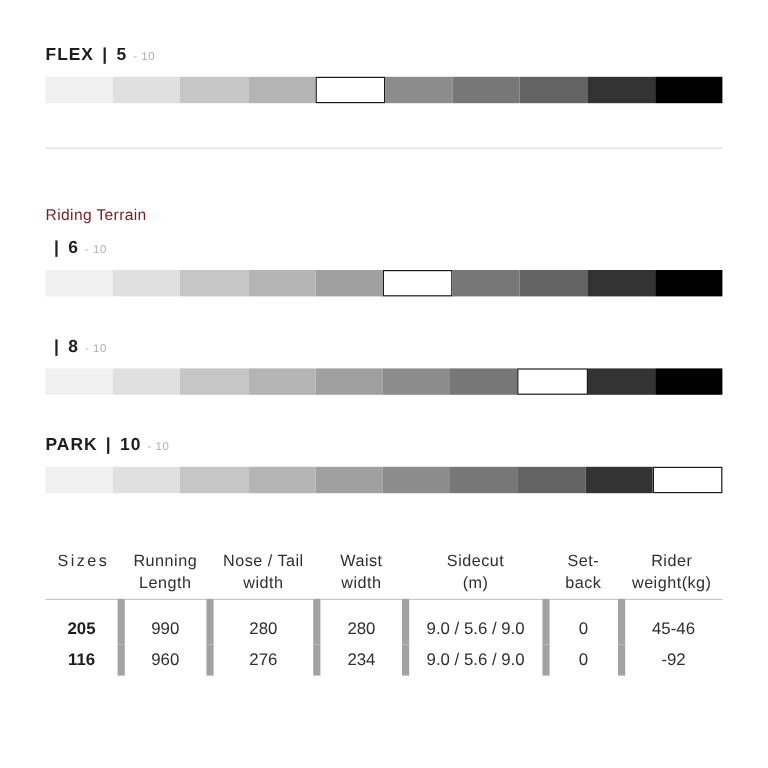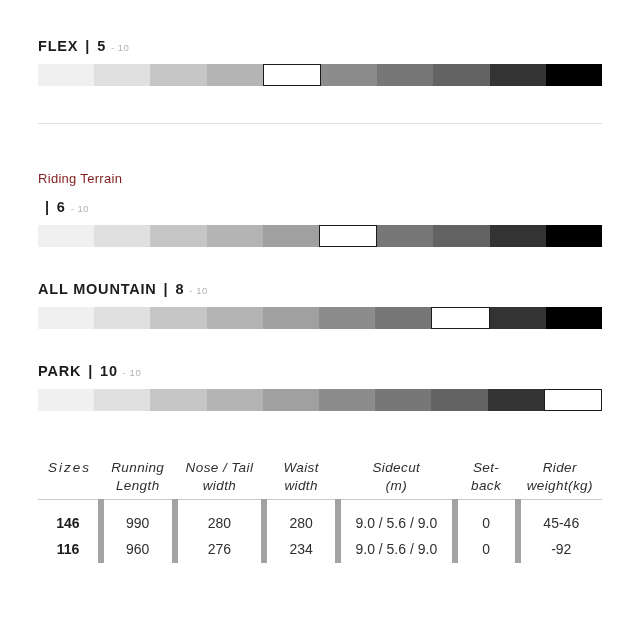--- a/index.html
+++ b/index.html
@@ -110,21 +110,20 @@
     line-height: 1.35;
     letter-spacing: 0.4px;
     color: #2f2f2f;
     font-size: 13.5px;
   }
   .spec-table th.col-sizes {
     letter-spacing: 2px;
   }
   .spec-table thead tr {
     border-bottom: 1px solid #c9c9c9;
-    font-style: italic;
   }
   .spec-table tbody tr:first-child td {
     padding-top: 13px;
   }
   .spec-table td {
     text-align: center;
     padding: 2px 2px;
     line-height: 1.55;
     border-left: 6px solid #a3a3a3;
     font-size: 14px;
@@ -188,21 +187,20 @@
           <div class="seg" style="background: rgb(99, 99, 99);"></div>
           <div class="seg" style="background: rgb(51, 51, 51);"></div>
           <div class="seg" style="background: rgb(0, 0, 0);"></div>
         </div>
     </div>
 
     <div style="height:34px;"></div>
 
     <div class="rating-block">
       <div class="rating-heading">
-        <span class="name">ALL MOUNTAIN</span>
         <span class="pipe">|</span>
         <span class="value">8</span>
         <span class="max">- 10</span>
       </div>
       <div class="scale" id="terrain-scale-1">
           <div class="seg" style="background: rgb(240, 240, 240);"></div>
           <div class="seg" style="background: rgb(224, 224, 224);"></div>
           <div class="seg" style="background: rgb(198, 198, 198);"></div>
           <div class="seg" style="background: rgb(180, 180, 180);"></div>
           <div class="seg" style="background: rgb(160, 160, 160);"></div>
@@ -247,21 +245,21 @@
           <th style="width: 13%;">Running<br>Length</th>
           <th style="width: 16%;">Nose / Tail<br>width</th>
           <th style="width: 13%;">Waist<br>width</th>
           <th style="width: 21%;">Sidecut<br>(m)</th>
           <th style="width: 11%;">Set-<br>back</th>
           <th style="width: 15%;">Rider<br>weight(kg)</th>
         </tr>
     </thead>
     <tbody id="spec-body">
         <tr>
-          <td>146</td>
+          <td>205</td>
           <td>990</td>
           <td>280</td>
           <td>280</td>
           <td>9.0 / 5.6 / 9.0</td>
           <td>0</td>
           <td>45-46</td>
         </tr>
         <tr>
           <td>116</td>
           <td>960</td>

